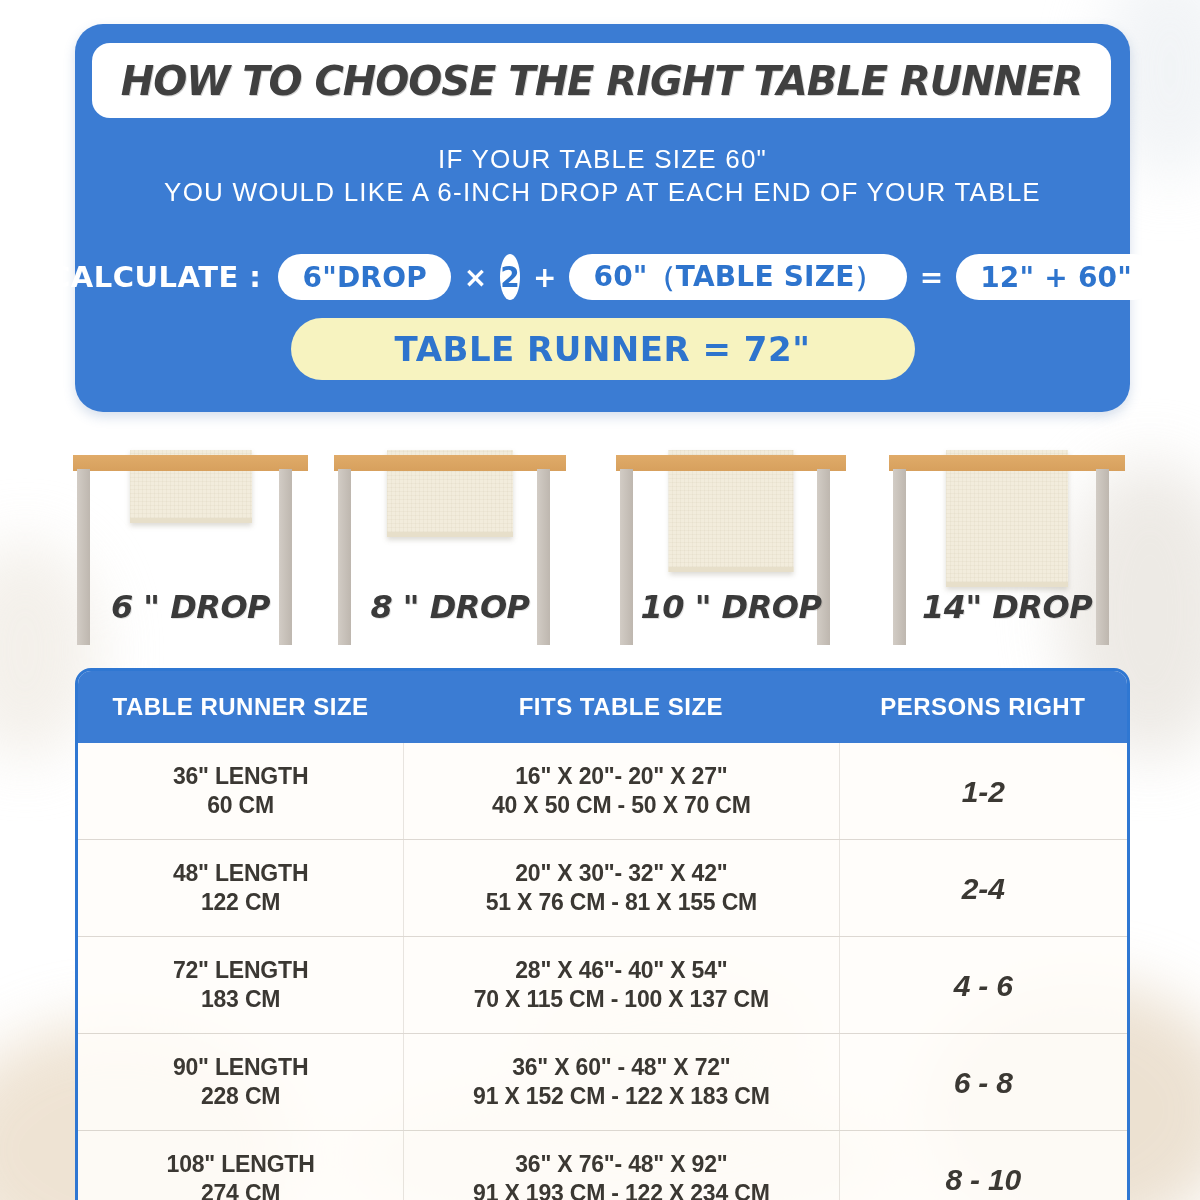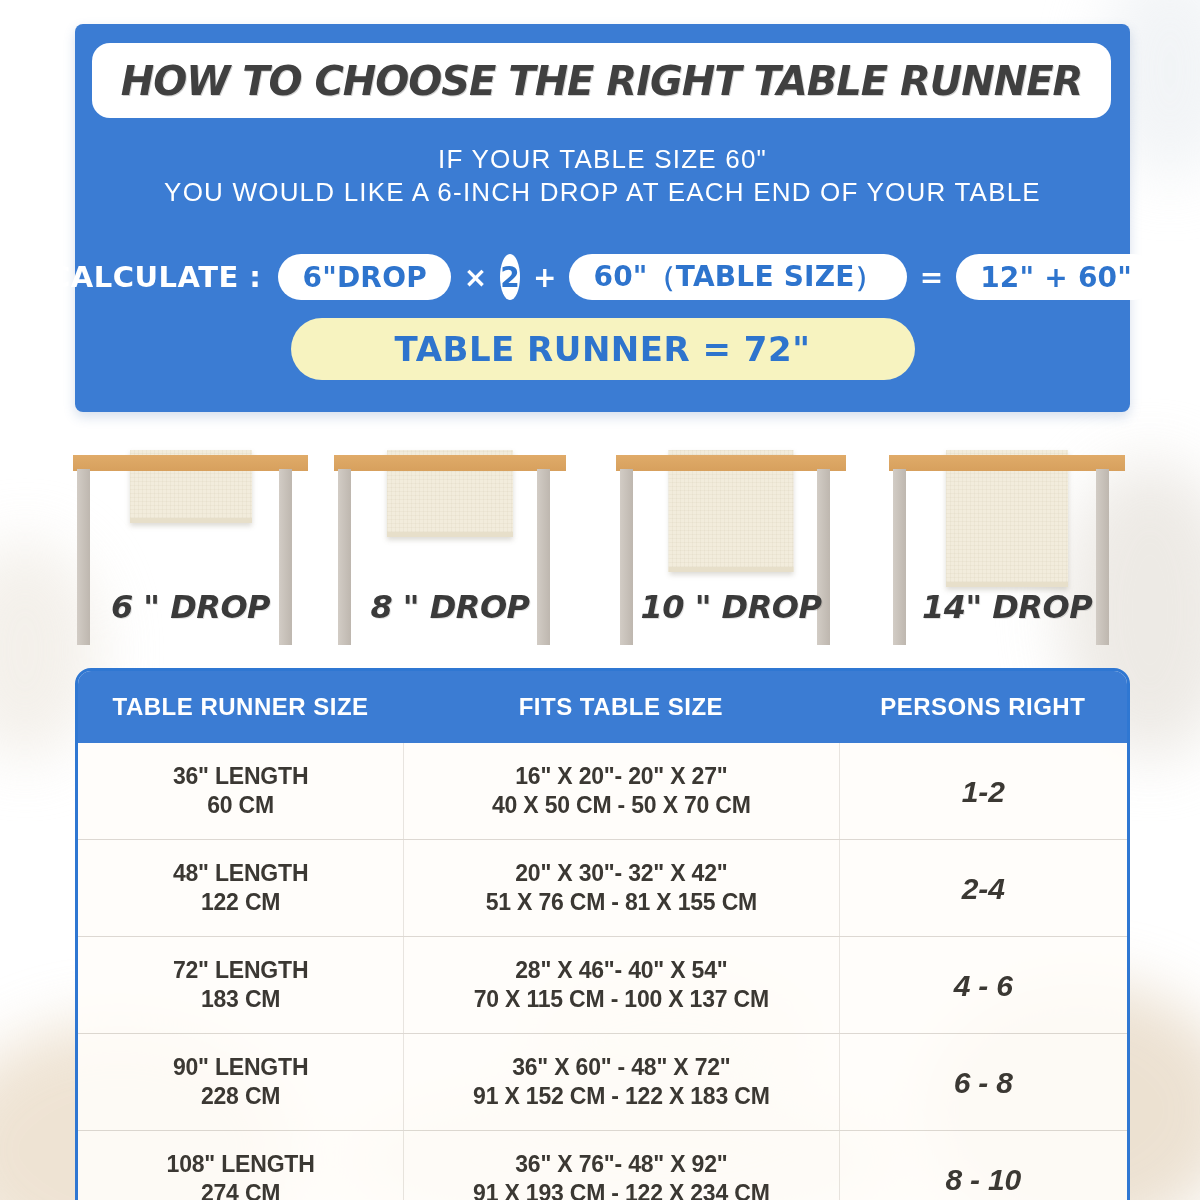--- a/index.html
+++ b/index.html
@@ -16,21 +16,21 @@
   .blob.b4{left:1060px;top:460px;width:180px;height:300px;background:#e9e5df;opacity:.8;}
   .blob.b5{left:-50px;top:540px;width:150px;height:220px;background:#efeae2;opacity:.7;}
   .blob.b6{left:1100px;top:-40px;width:140px;height:220px;background:#e9edf1;opacity:.6;}
   .blob.b7{left:520px;top:960px;width:300px;height:160px;background:#f0e4d2;opacity:.5;}
 
   .layer{position:absolute;inset:0;z-index:1;}
 
   
   .hero{
     position:absolute;left:75px;top:24px;width:1055px;height:388px;
-    background:#3b7cd3;border-radius:8px;
+    background:#3b7cd3;border-radius:28px;
     box-shadow:0 5px 12px rgba(70,110,170,.22);
   }
   .title-box{
     position:absolute;left:17px;right:19px;top:19px;height:75px;
     background:#ffffff;border-radius:18px;
     display:flex;align-items:center;justify-content:center;
   }
   .title-box .t{
     font-family:"DejaVu Sans", sans-serif;
     font-weight:800;font-style:italic;font-size:40px;color:#404040;

